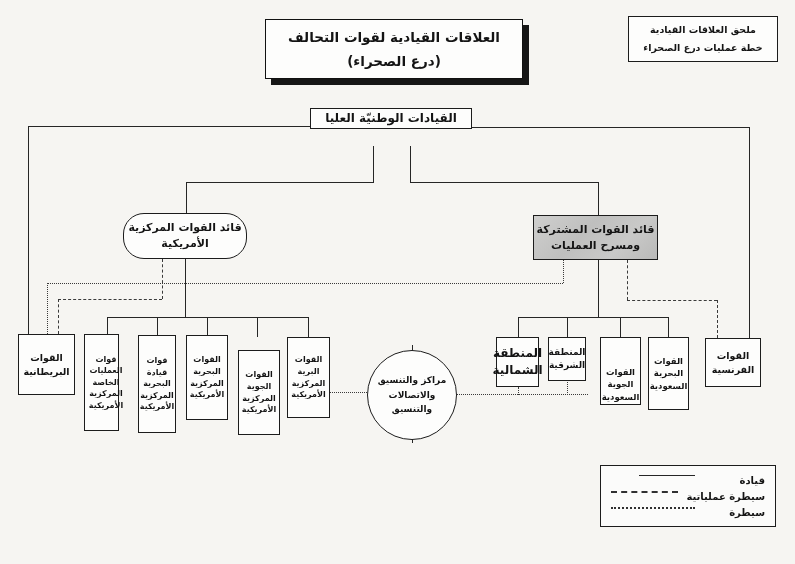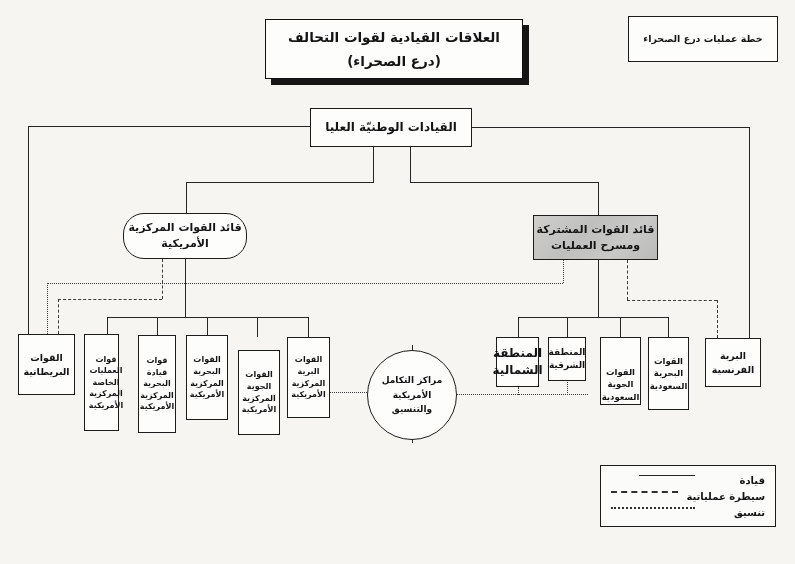--- a/index.html
+++ b/index.html
@@ -132,24 +132,25 @@
   <div class="line ht" style="left:457px;top:394px;width:131px;"></div>
   <div class="line vt" style="left:518px;top:387px;height:8px;"></div>
   <div class="line vt" style="left:567px;top:380px;height:15px;"></div>
 
   <div class="box title-box" style="left:265px;top:19px;width:258px;height:60px;">
     <div>العلاقات القيادية لقوات التحالف</div>
     <div>(درع الصحراء)</div>
   </div>
 
   <div class="box annex-box" style="left:628px;top:16px;width:150px;height:46px;">
+    <div>ملحق العلاقات القيادية</div>
     <div>خطة عمليات درع الصحراء</div>
   </div>
 
-  <div class="box" style="left:310px;top:108px;width:162px;height:39px;font-size:12px;">
+  <div class="box" style="left:310px;top:108px;width:162px;height:21px;font-size:12px;">
     <span>القيادات الوطنيّة العليا</span>
   </div>
 
   <div class="box" style="left:123px;top:213px;width:124px;height:46px;font-size:11px;border-radius:21px;">
     <span>قائد القوات المركزية الأمريكية</span>
   </div>
 
   <div class="box shaded" style="left:533px;top:215px;width:125px;height:45px;font-size:11px;">
     <span>قائد القوات المشتركة ومسرح العمليات</span>
   </div>
@@ -172,51 +173,51 @@
 
   <div class="box" style="left:238px;top:350px;width:42px;height:85px;font-size:8px;">
     <span>القوات الجوية المركزية الأمريكية</span>
   </div>
 
   <div class="box" style="left:287px;top:337px;width:43px;height:81px;font-size:8px;">
     <span>القوات البرية المركزية الأمريكية</span>
   </div>
 
   <div class="box circle" style="left:367px;top:350px;width:90px;height:90px;">
-    <span>مراكز التكامل الأمريكية والتنسيق</span>
+    <span>مراكز والتنسيق والاتصالات والتنسيق</span>
   </div>
 
   <div class="box" style="left:496px;top:337px;width:43px;height:50px;font-size:12px;">
     <span>المنطقة الشمالية</span>
   </div>
 
   <div class="box" style="left:548px;top:337px;width:38px;height:44px;font-size:9px;">
     <span>المنطقة الشرقية</span>
   </div>
 
   <div class="box" style="left:600px;top:337px;width:41px;height:68px;font-size:8.5px;align-items:flex-end;">
     <span>القوات الجوية السعودية</span>
   </div>
 
   <div class="box" style="left:648px;top:337px;width:41px;height:73px;font-size:8.5px;">
     <span>القوات البحرية السعودية</span>
   </div>
 
   <div class="box" style="left:705px;top:338px;width:56px;height:49px;font-size:9.5px;">
-    <span>البرية الفرنسية</span>
+    <span>القوات الفرنسية</span>
   </div>
 
   <div class="legend-box" style="left:600px;top:465px;width:176px;height:62px;">
     <div class="legend-row">
       <span class="legend-label">قيادة</span>
       <span class="legend-sample ls-solid"></span>
     </div>
     <div class="legend-row">
       <span class="legend-label">سيطرة عملياتية</span>
       <span class="legend-sample ls-dashed"></span>
     </div>
     <div class="legend-row">
-      <span class="legend-label">تنسيق</span>
+      <span class="legend-label">سيطرة</span>
       <span class="legend-sample ls-dotted"></span>
     </div>
   </div>
 
 </div>
 
 </body></html>

